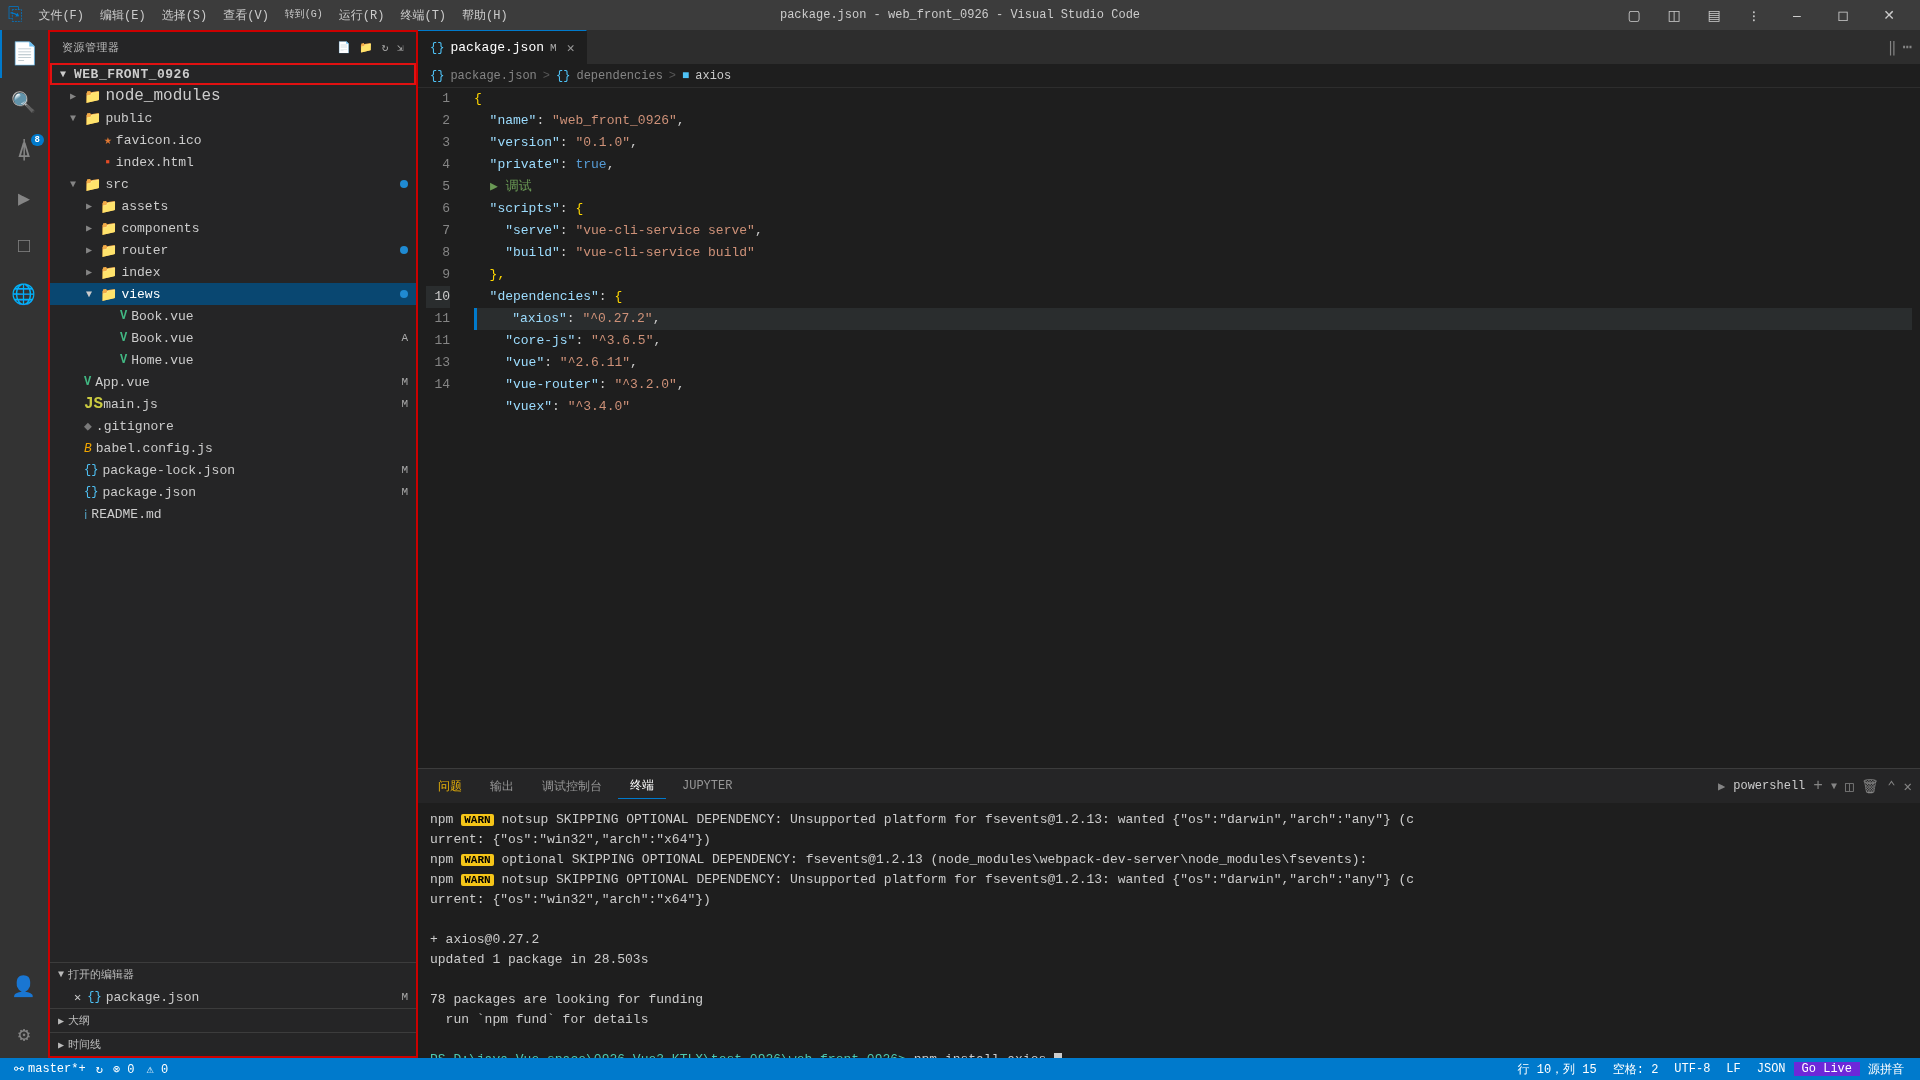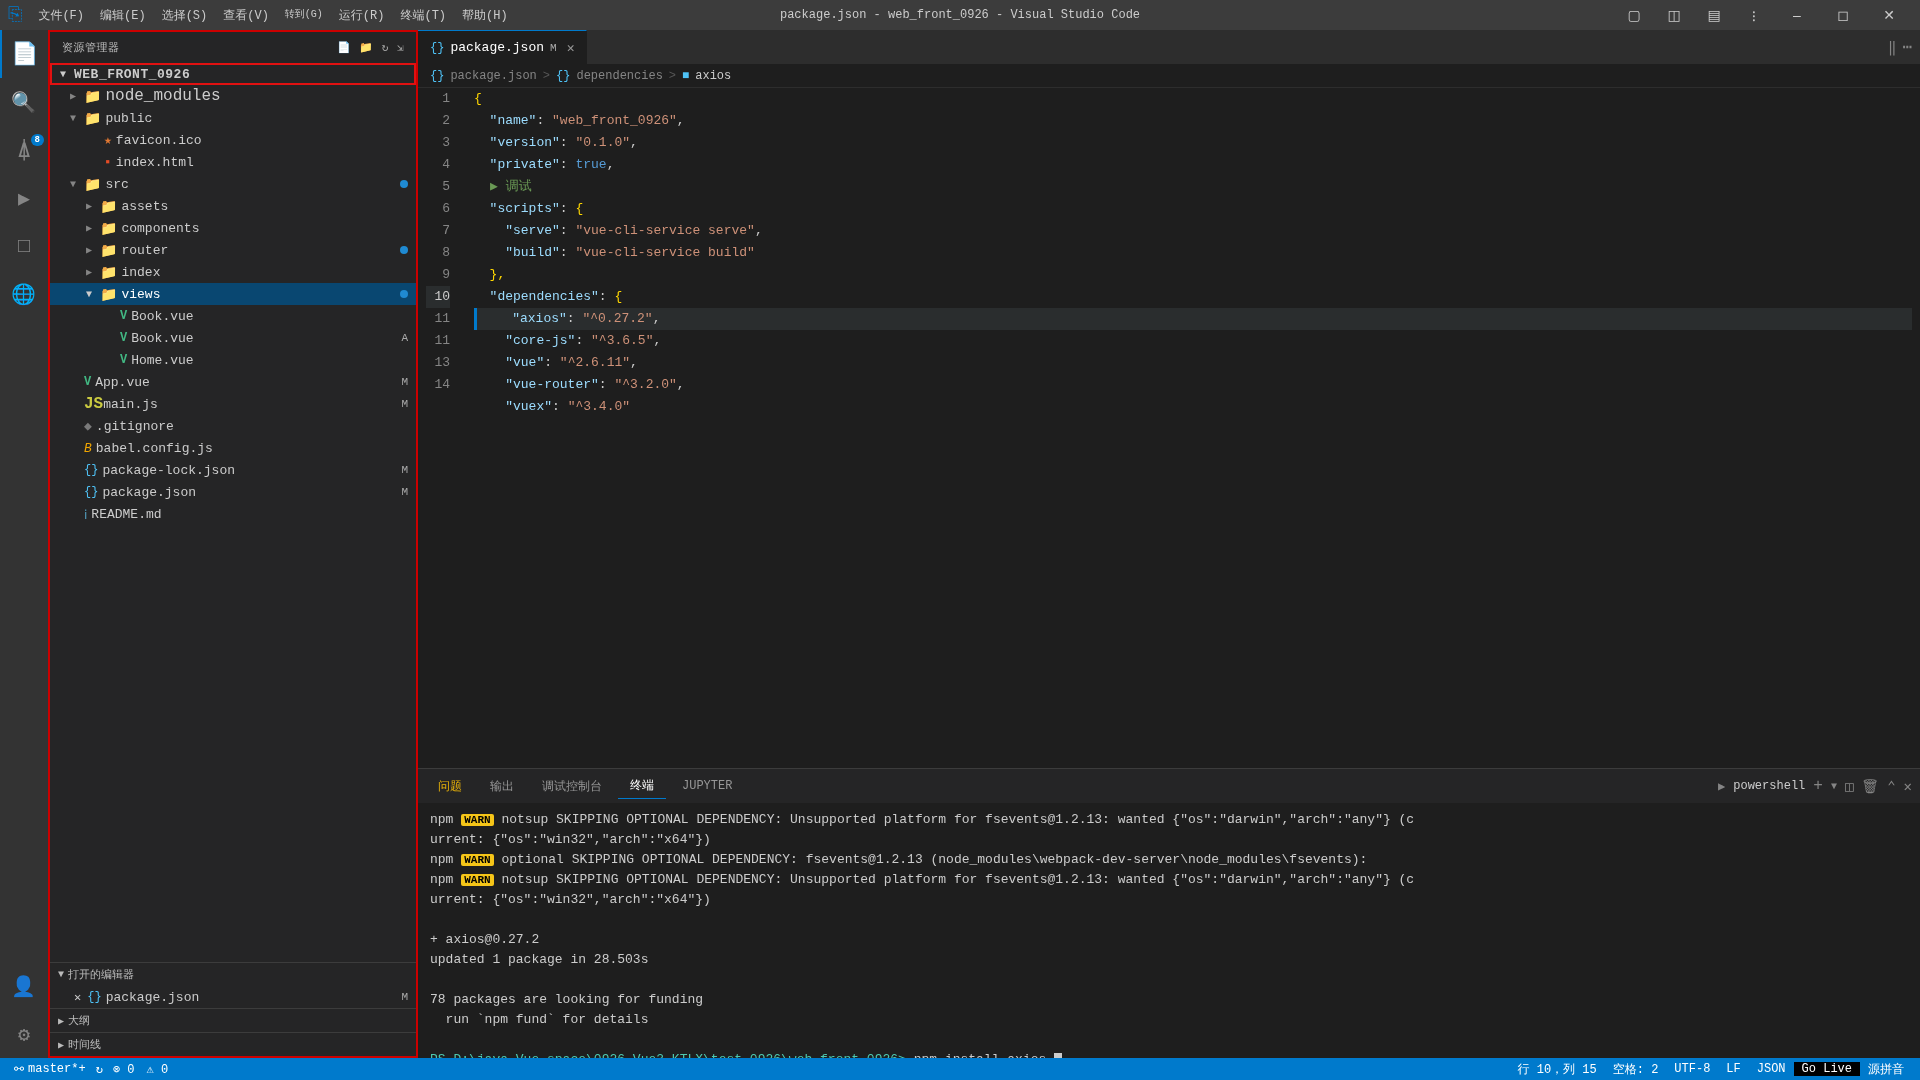--- a/index.html
+++ b/index.html
@@ -423,16 +423,16 @@
     <span>↻</span>
   </div>
   <div style="cursor:pointer;padding:0 6px;">⊗ 0</div>
   <div style="cursor:pointer;padding:0 6px;">⚠ 0</div>
   <div style="margin-left:auto;display:flex;align-items:center;gap:0;">
     <div style="cursor:pointer;padding:0 8px;">行 10，列 15</div>
     <div style="cursor:pointer;padding:0 8px;">空格: 2</div>
     <div style="cursor:pointer;padding:0 8px;">UTF-8</div>
     <div style="cursor:pointer;padding:0 8px;">LF</div>
     <div style="cursor:pointer;padding:0 8px;">JSON</div>
-    <div style="cursor:pointer;padding:0 8px;background:#000000;">Go Live</div>
+    <div style="cursor:pointer;padding:0 8px;background:#6d28d9;">Go Live</div>
     <div style="cursor:pointer;padding:0 8px;">源拼音</div>
   </div>
 </div>
 
 </body></html>

